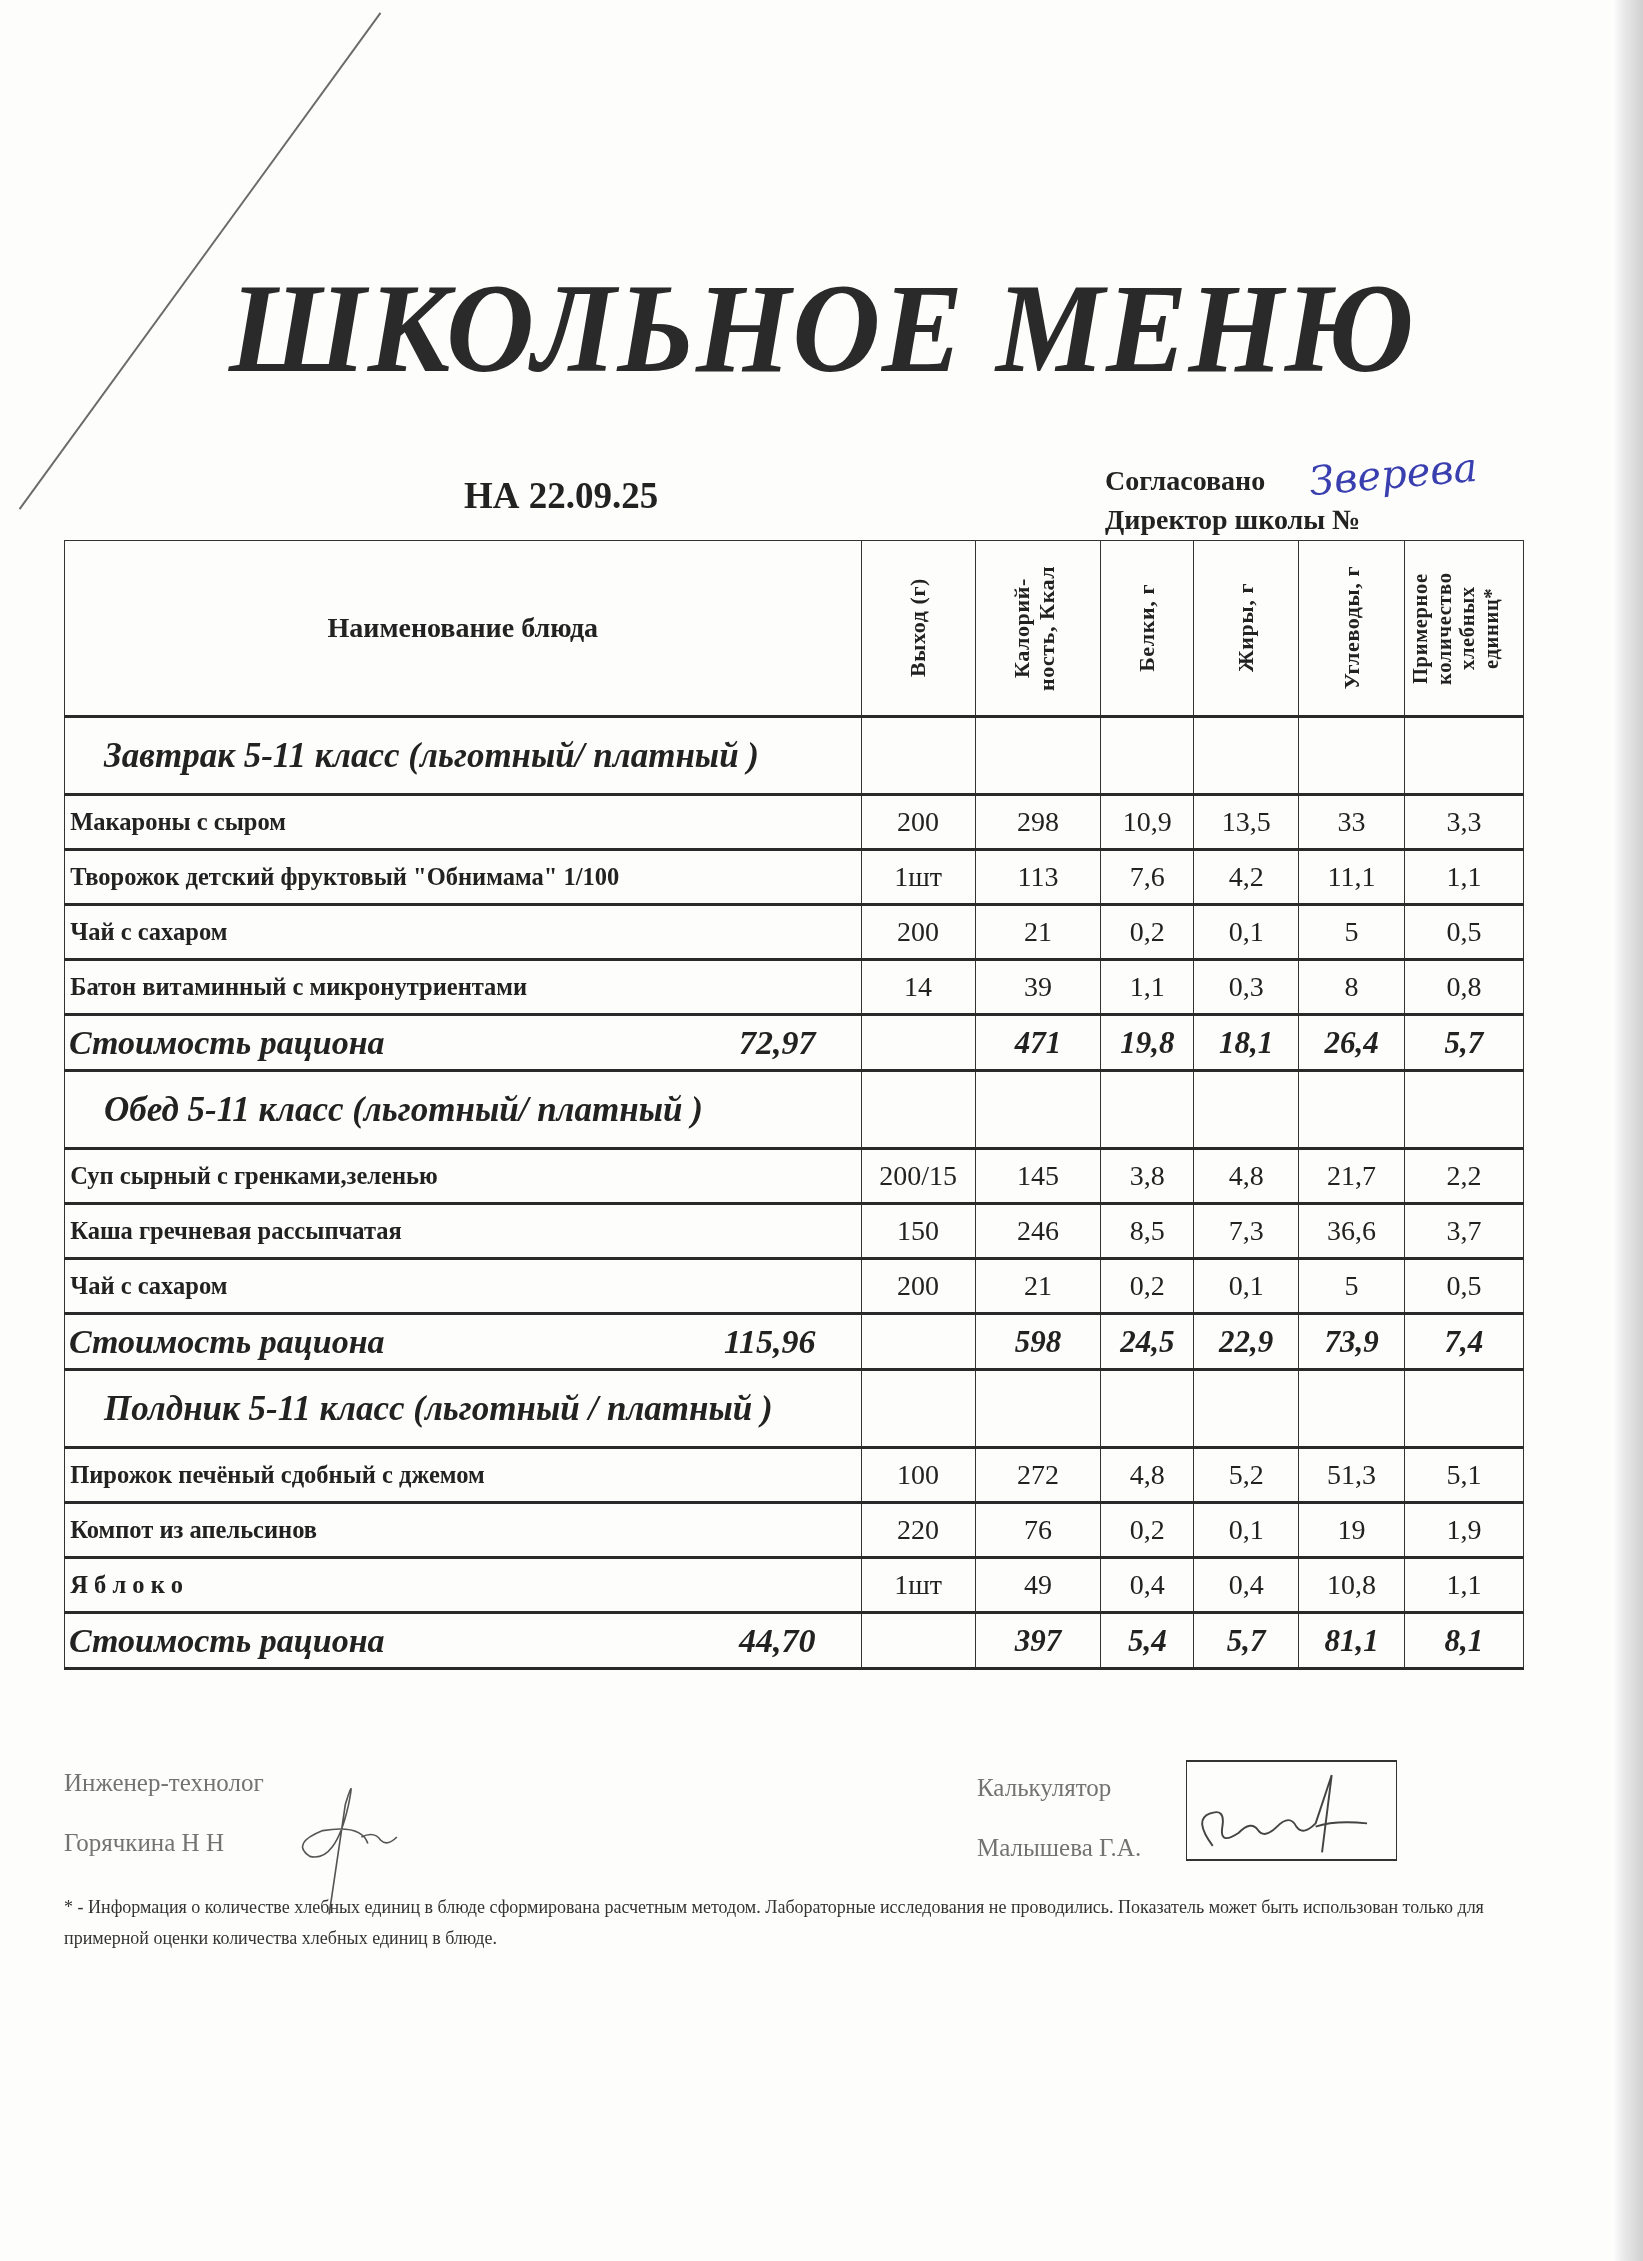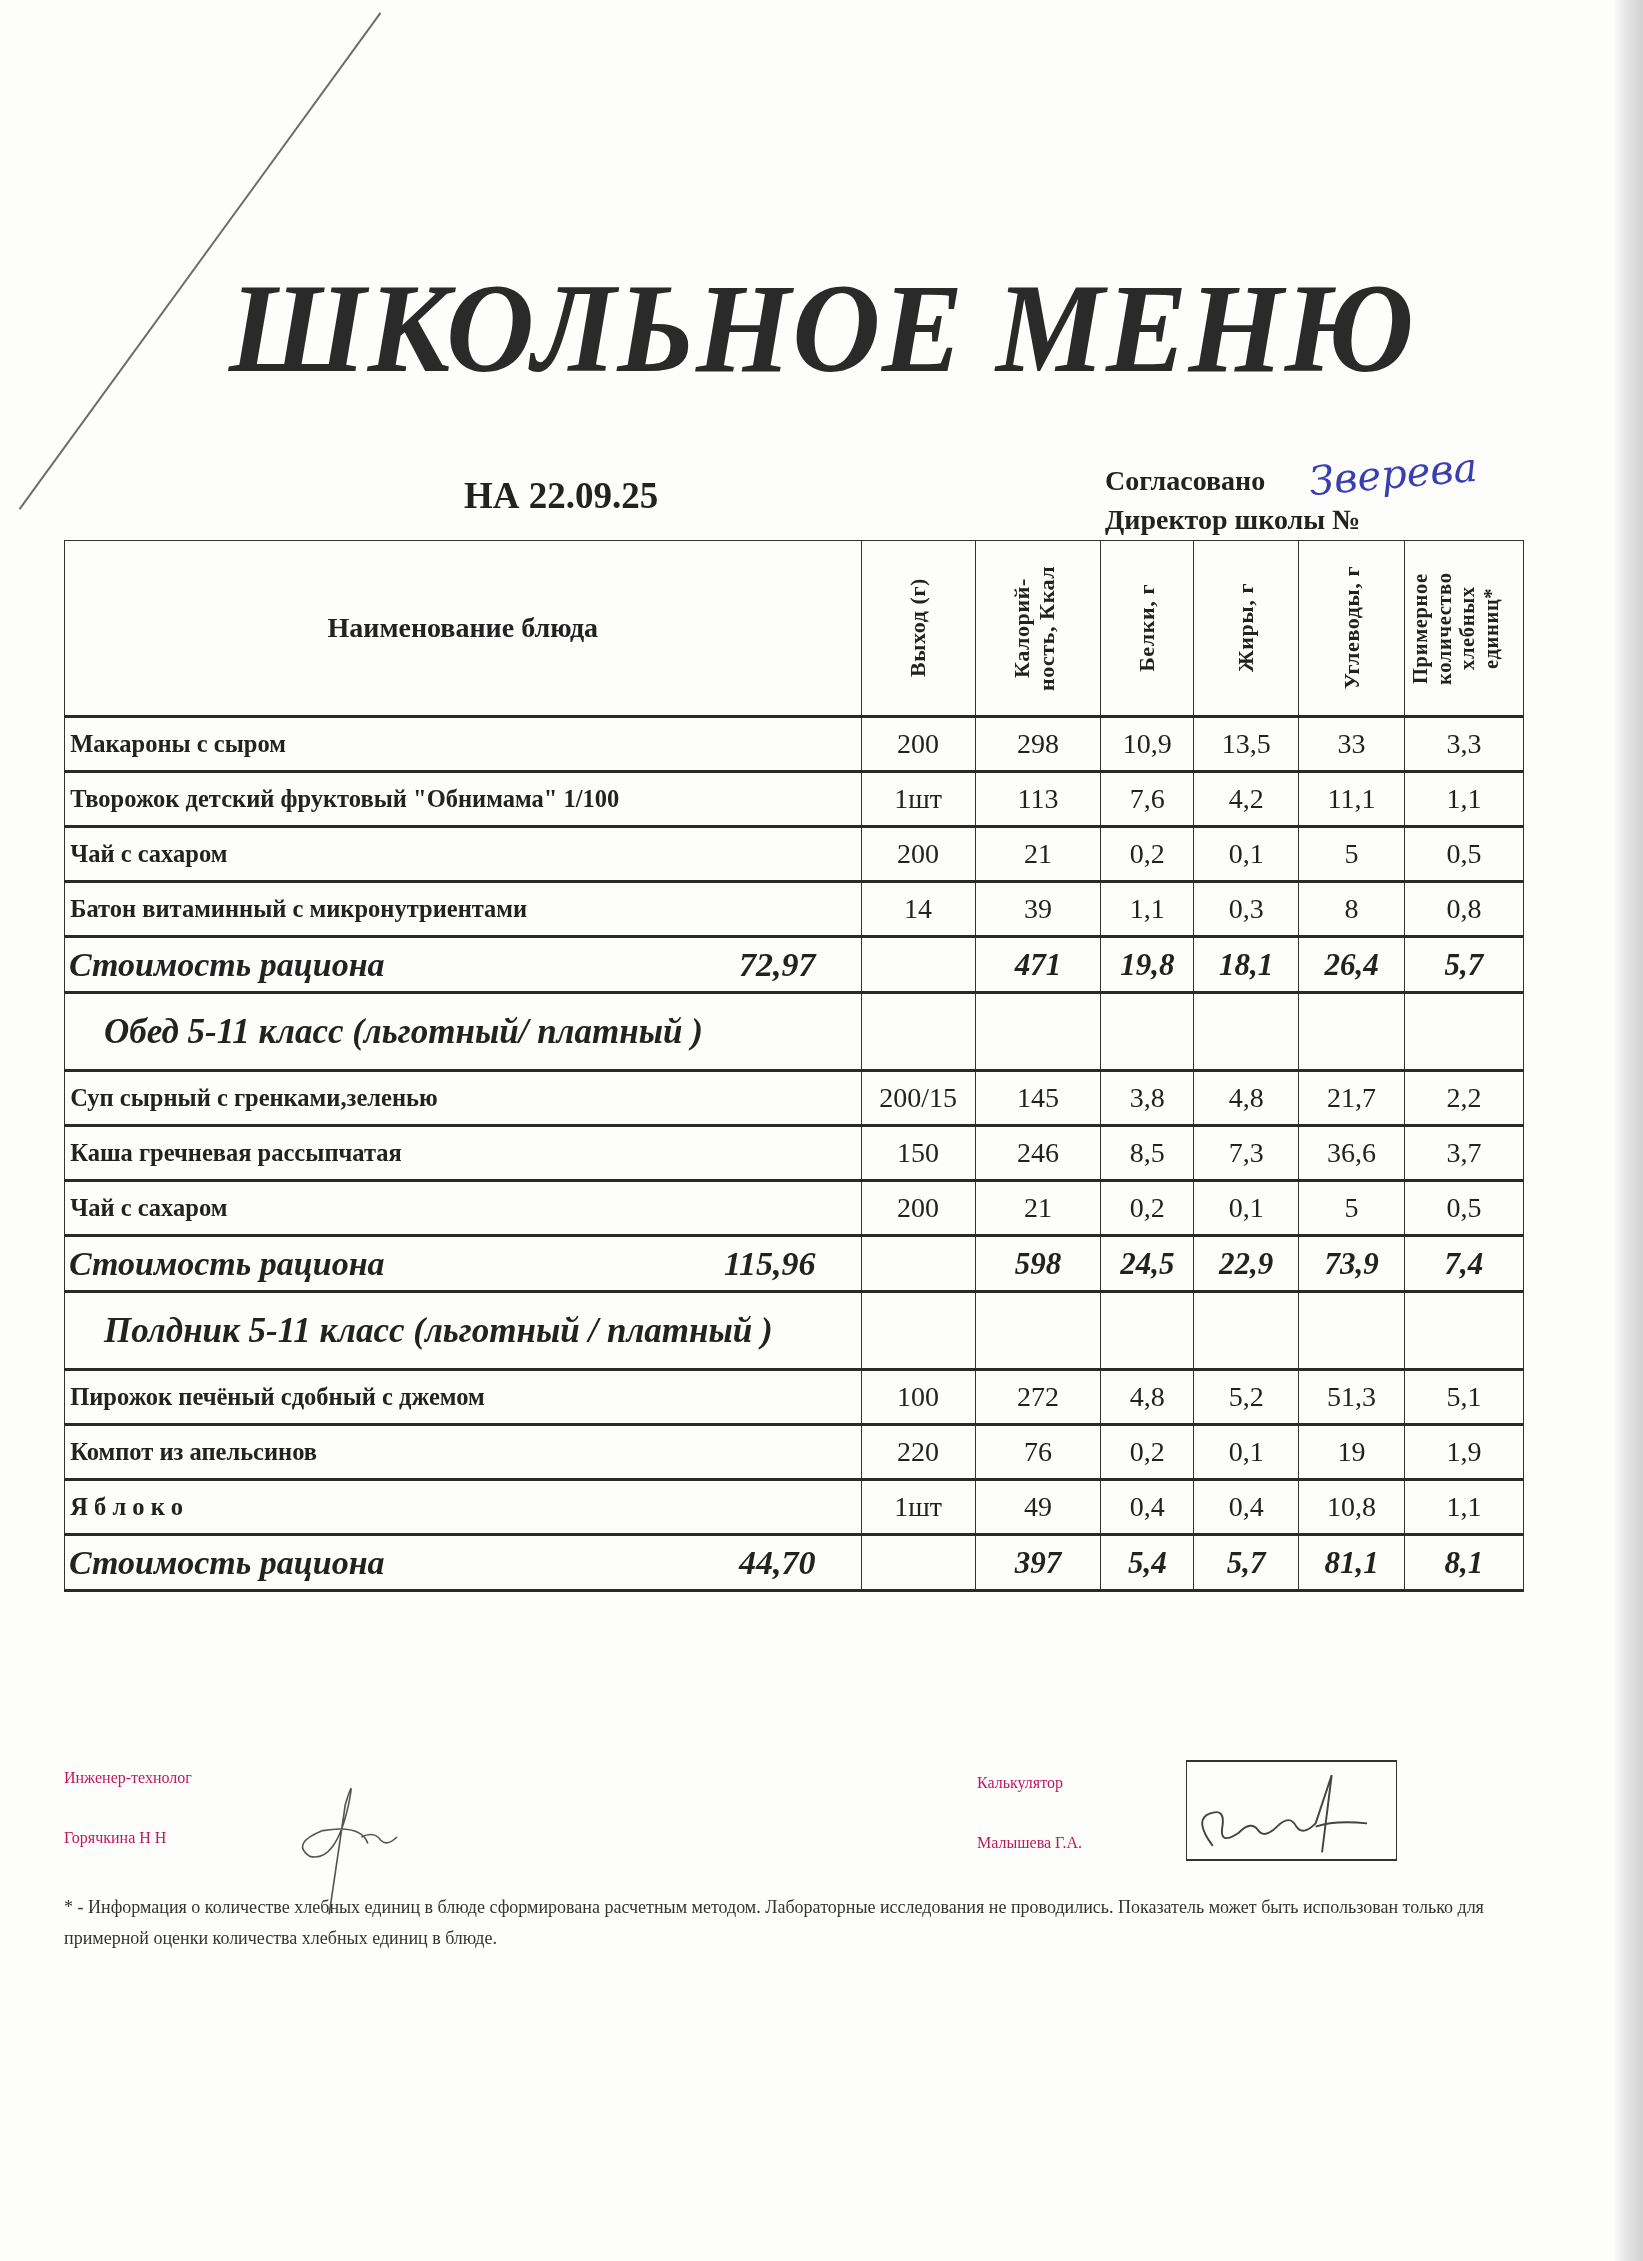--- a/index.html
+++ b/index.html
@@ -27,21 +27,21 @@
   col.c5 { width:105px; } col.c6 { width:106px; } col.c7 { width:119px; }
   td.section { height:75px; font-size:35px; font-style:italic; font-weight:bold; padding-left:39px !important; }
   td.item { height:52px; font-size:24.5px; font-weight:bold; padding-left:5.2px !important; }
   td.num { text-align:center; font-size:28px; }
   tr.item-row td { height:52px; }
   tr.total td { height:53px; }
   td.total-label { font-size:34px; font-style:italic; font-weight:bold; padding-left:3.9px !important; position:relative; }
   td.total-label .cost { position:absolute; right:45px; top:50%; transform:translateY(-50%); }
   td.total-num { text-align:center; font-size:31px; font-style:italic; font-weight:bold; }
 
-  .footer-label { position:absolute; font-size:16px; color:#be185d; }
+  .footer-label { position:absolute; font-size:25px; color:#737373; }
   .sig-box { position:absolute; left:1186px; top:1760px; width:209px; height:97px;
              border-top:2.6px solid #333; border-bottom:2.6px solid #333; border-left:1.3px solid #333; border-right:1.3px solid #333; }
   .sig-box svg, .sig1 svg { width:100%; height:100%; }
   .sig1 { position:absolute; left:284px; top:1766px; width:129px; height:155px; }
   .footnote { position:absolute; left:64px; top:1892px; width:1463px; font-size:18px; line-height:31px; color:#333; }
   .diag { position:absolute; left:0; top:0; }
 </style>
 </head>
 <body>
 
@@ -83,20 +83,29 @@
         </th>
       <th class="vert">
           <div style="width:26px">Углеводы, г</div>
         </th>
       <th class="vert">
           <div style="width:110px;height:155px;font-size:20.6px">Примерное количество хлебных единиц*</div>
         </th>
     </tr>
   </thead>
   <tbody id="menu-body">
+      <tr class="sep">
+        <td class="section">Завтрак 5-11 класс (льготный/ платный )</td>
+        <td></td>
+        <td></td>
+        <td></td>
+        <td></td>
+        <td></td>
+        <td></td>
+      </tr>
       <tr class="sep item-row">
         <td class="item">Макароны с сыром</td>
         <td class="num">200</td>
         <td class="num">298</td>
         <td class="num">10,9</td>
         <td class="num">13,5</td>
         <td class="num">33</td>
         <td class="num">3,3</td>
       </tr>
       <tr class="sep item-row">

